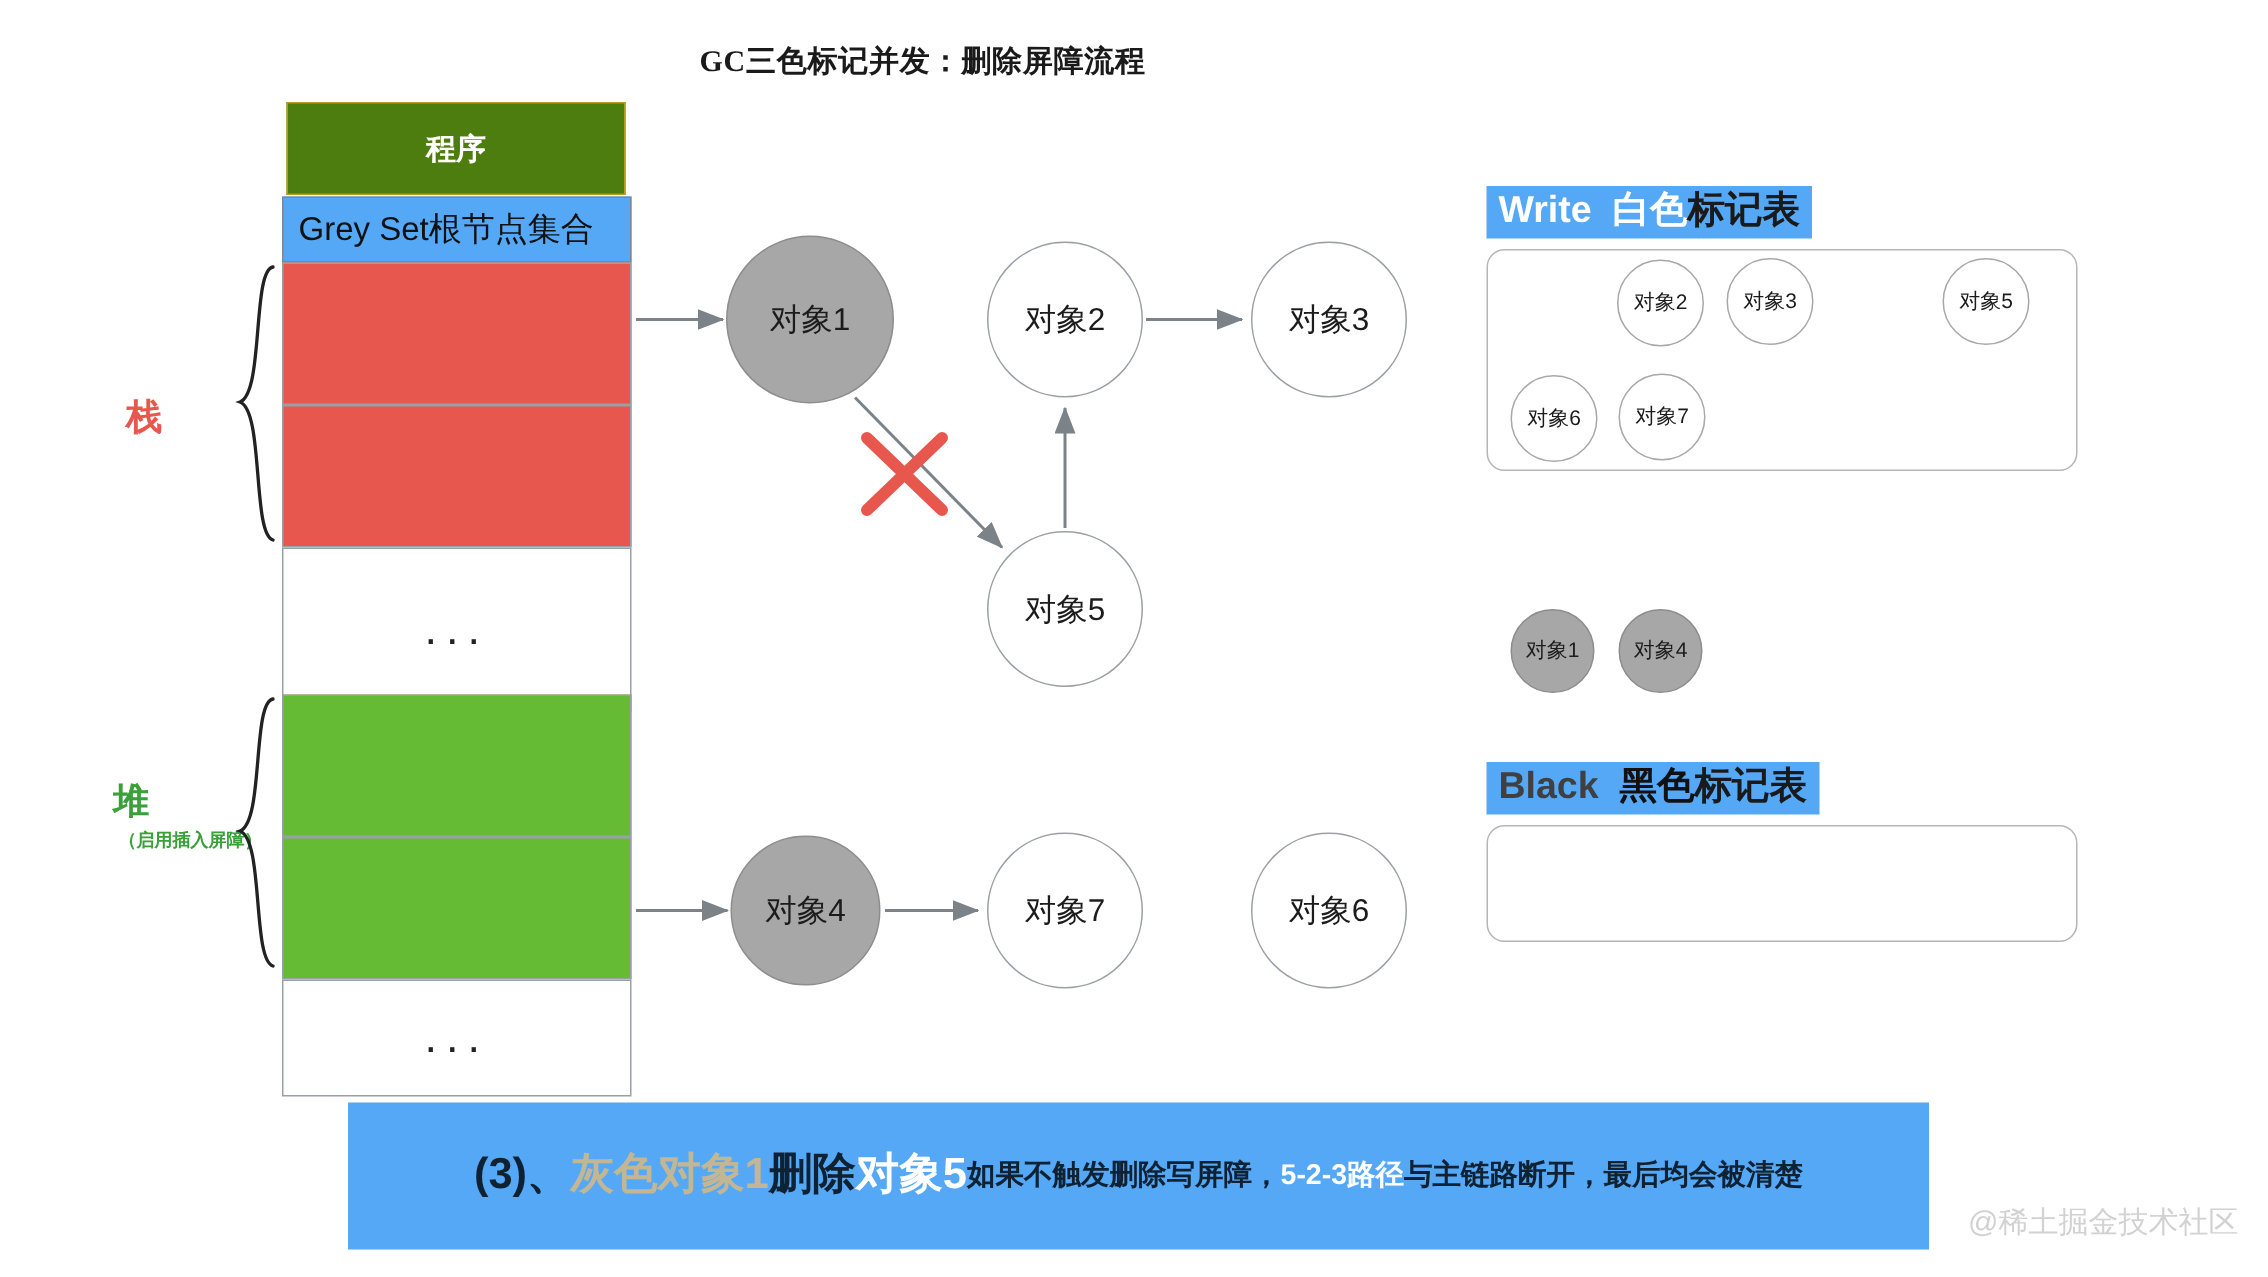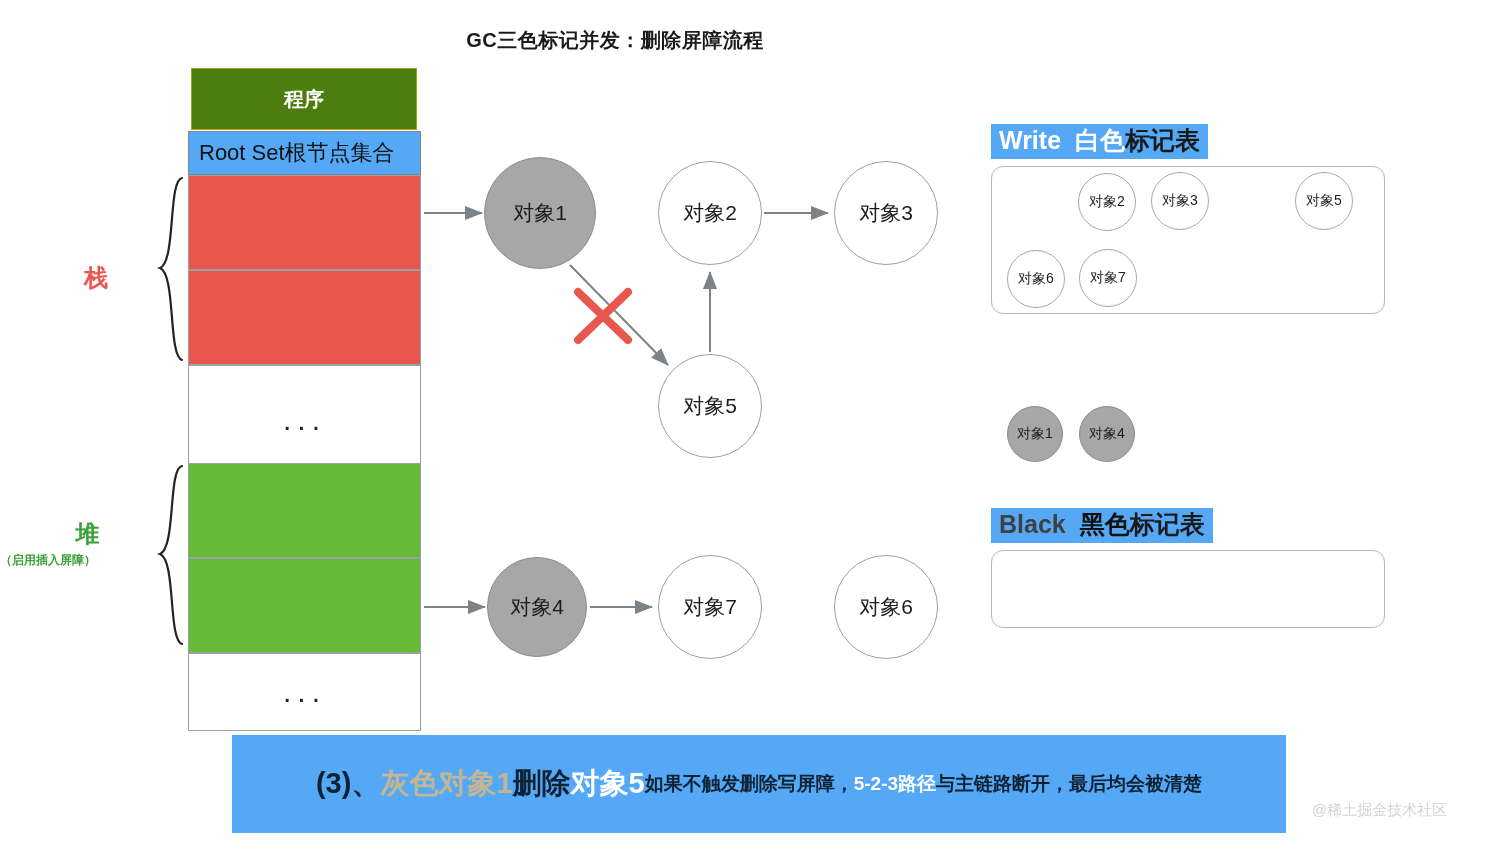--- a/index.html
+++ b/index.html
@@ -12,20 +12,21 @@
     position:relative;
   }
   .stage{position:absolute;left:0;top:0;width:1512px;height:851px;}
 
   
   #diagram-title{
     position:absolute;left:0;top:27px;width:1230px;
     text-align:center;
     font-size:20px;font-weight:bold;color:#1a1a1a;
     letter-spacing:.5px;
+    font-family:Liberation Serif, serif;
   }
 
   
   .mem-cell{position:absolute;box-sizing:border-box;border:1px solid #9aa0a6;}
   #program-box{
     left:191px;top:68px;width:226px;height:62px;
     background:#4d7c0f;border:1px solid #b79c18;
     display:flex;align-items:center;justify-content:center;
     color:#ffffff;font-size:20px;font-weight:bold;
   }
@@ -53,21 +54,21 @@
     position:absolute;left:84px;top:262px;
     font-size:24px;font-weight:bold;color:#e8574e;
   }
   #heap-label{
     position:absolute;left:0px;top:518px;width:175px;
     text-align:center;
     font-size:24px;font-weight:bold;color:#3aa03a;
   }
   #heap-sublabel{
     position:absolute;left:0px;top:552px;width:175px;
-    text-align:left;
+    text-align:right;
     font-size:12px;font-weight:bold;color:#3aa03a;
   }
 
   
   .node{
     position:absolute;border-radius:50%;
     display:flex;align-items:center;justify-content:center;
     font-size:21px;color:#1c1c1c;
     border:1px solid #9aa0a6;background:#ffffff;
     box-sizing:border-box;
@@ -117,38 +118,38 @@
   }
   #caption-line-2{
     font-size:19px;font-weight:bold;line-height:1.28;white-space:nowrap;
   }
   .c-dark{color:#0f2233;}
   .c-tan{color:#c3b694;}
   .c-white{color:#ffffff;}
 
   #watermark{
     position:absolute;left:1312px;top:801px;
-    font-size:15px;color:#d2d2d2;white-space:nowrap;
+    font-size:20px;color:#d2d2d2;white-space:nowrap;
   }
 
   svg.overlay{position:absolute;left:0;top:0;width:1512px;height:851px;pointer-events:none;}
 </style>
 </head>
 <body>
 
 <div class="stage">
 
   <div id="diagram-title">GC三色标记并发：删除屏障流程</div>
 
   <div class="mem-cell" id="program-box">
     <span>程序</span>
   </div>
 
   <div class="mem-cell" id="rootset-box">
-    <span>Root Set根节点集合</span>
+    <span>Grey Set根节点集合</span>
   </div>
 
   <div class="mem-cell" id="stack-cell-1"></div>
   <div class="mem-cell" id="stack-cell-2"></div>
   <div class="mem-cell" id="stack-ellipsis-cell">
     <div class="dots">...</div>
   </div>
 
   <div class="mem-cell" id="heap-cell-1"></div>
   <div class="mem-cell" id="heap-cell-2"></div>

